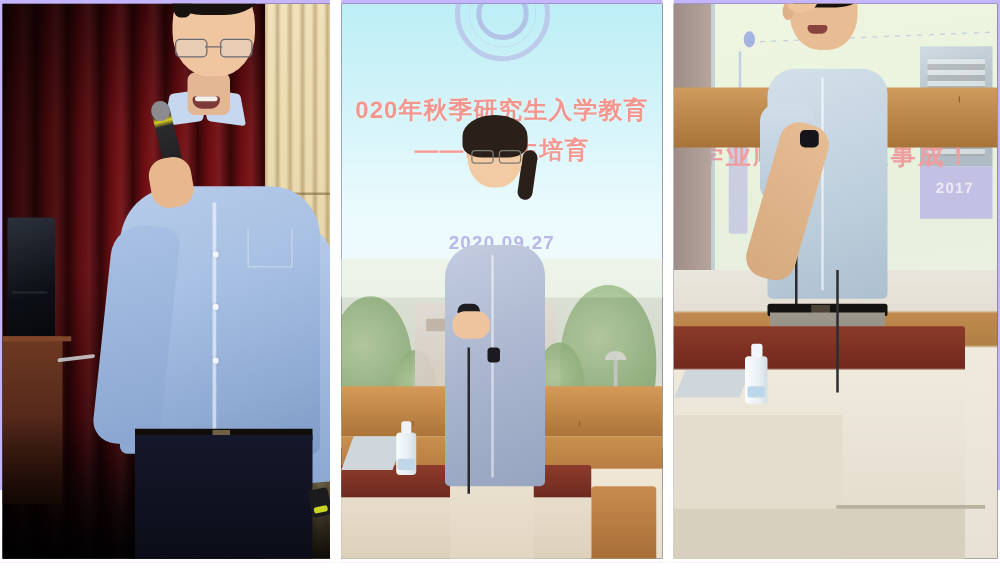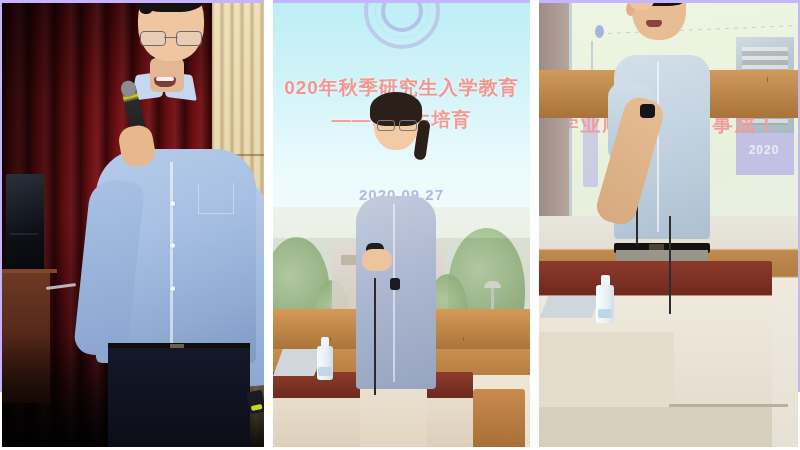--- a/index.html
+++ b/index.html
@@ -308,21 +308,21 @@
   <div class="panel p3">
     <div class="slide3">
       <div class="s3-dotline"></div>
       <div class="s3-dot"></div>
       <div class="s3-arrow"></div>
       <div class="s3-chev" style="top:72px"></div>
       <div class="s3-chev" style="top:82px"></div>
       <div class="s3-vbar"></div>
       <div class="s3-photo"></div>
       <div class="s3-band"></div>
-      <div class="s3-2020">2020</div>
+      <div class="s3-2020">2017</div>
       <div class="s3line1">祝各位同学：</div>
       <div class="s3line2">学业顺利，心想事成！</div>
     </div>
     <div class="s3-left-wall"></div>
     <div class="s3-screen-edge"></div>
 
     <div class="room3"></div>
     <div class="r3-rail">
       <span class="r3-seam" style="left:30%"></span>
       <span class="r3-seam" style="left:62%"></span>

